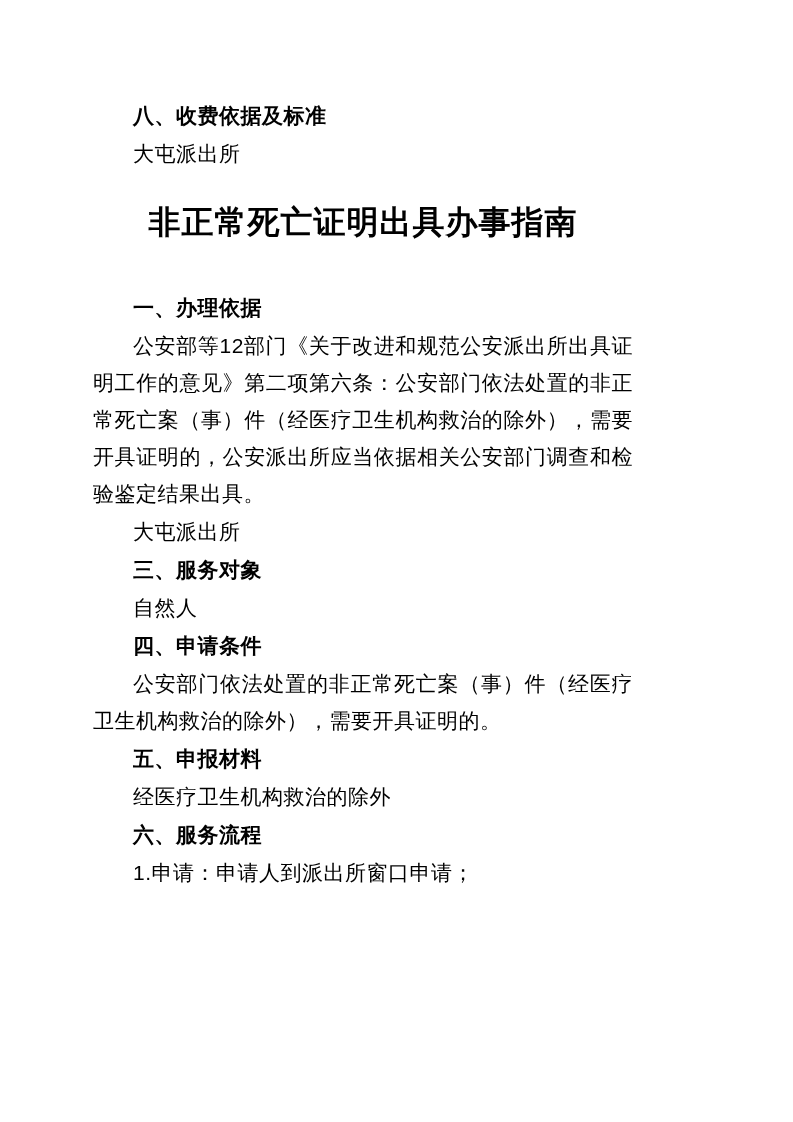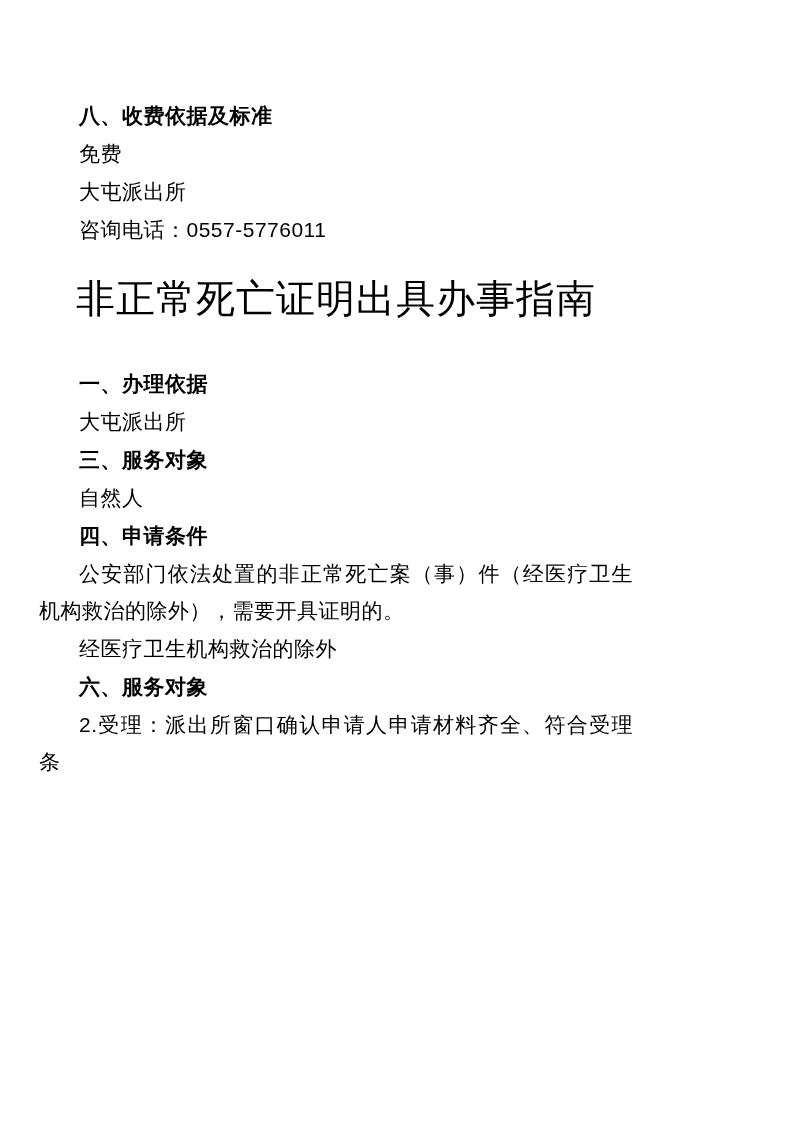--- a/index.html
+++ b/index.html
@@ -10,57 +10,57 @@
   body {
     font-family: "Liberation Sans", sans-serif;
     color: #000000;
   }
   .page {
     position: relative;
     width: 714px;
     height: 1122px;
     box-sizing: border-box;
     background: #ffffff;
-    padding: 97px 81px 20px 39px;
+    padding: 97px 81px 20px 93px;
     overflow: hidden;
   }
   .doc p {
     margin: 0 0 1px 0;
     font-size: 21px;
     line-height: 37px;
     text-indent: 40px;
     text-align: justify;
     letter-spacing: 0.5px;
   }
   .doc p.heading {
     font-weight: 700;
   }
   .doc p.title {
-    font-size: 39px;
+    font-size: 32px;
     line-height: 45px;
-    font-weight: 400;
+    font-weight: 700;
     text-align: center;
     text-indent: 0;
     margin: 28px 0 44px 0;
     letter-spacing: 1px;
   }
 </style>
 </head>
 <body>
 
 <div class="page">
   <div class="doc" id="doc">
       <p class="heading">八、收费依据及标准</p>
-      <p class="body">免费</p>
       <p class="body">大屯派出所</p>
-      <p class="body">咨询电话：0557-5776011</p>
       <p class="title">非正常死亡证明出具办事指南</p>
       <p class="heading">一、办理依据</p>
+      <p class="body">公安部等12部门《关于改进和规范公安派出所出具证明工作的意见》第二项第六条：公安部门依法处置的非正常死亡案（事）件（经医疗卫生机构救治的除外），需要开具证明的，公安派出所应当依据相关公安部门调查和检验鉴定结果出具。</p>
       <p class="body">大屯派出所</p>
       <p class="heading">三、服务对象</p>
       <p class="body">自然人</p>
       <p class="heading">四、申请条件</p>
       <p class="body">公安部门依法处置的非正常死亡案（事）件（经医疗卫生机构救治的除外），需要开具证明的。</p>
+      <p class="heading">五、申报材料</p>
       <p class="body">经医疗卫生机构救治的除外</p>
-      <p class="heading">六、服务对象</p>
-      <p class="body">2.受理：派出所窗口确认申请人申请材料齐全、符合受理条</p>
+      <p class="heading">六、服务流程</p>
+      <p class="body">1.申请：申请人到派出所窗口申请；</p>
     </div>
 </div>
 
 </body></html>

